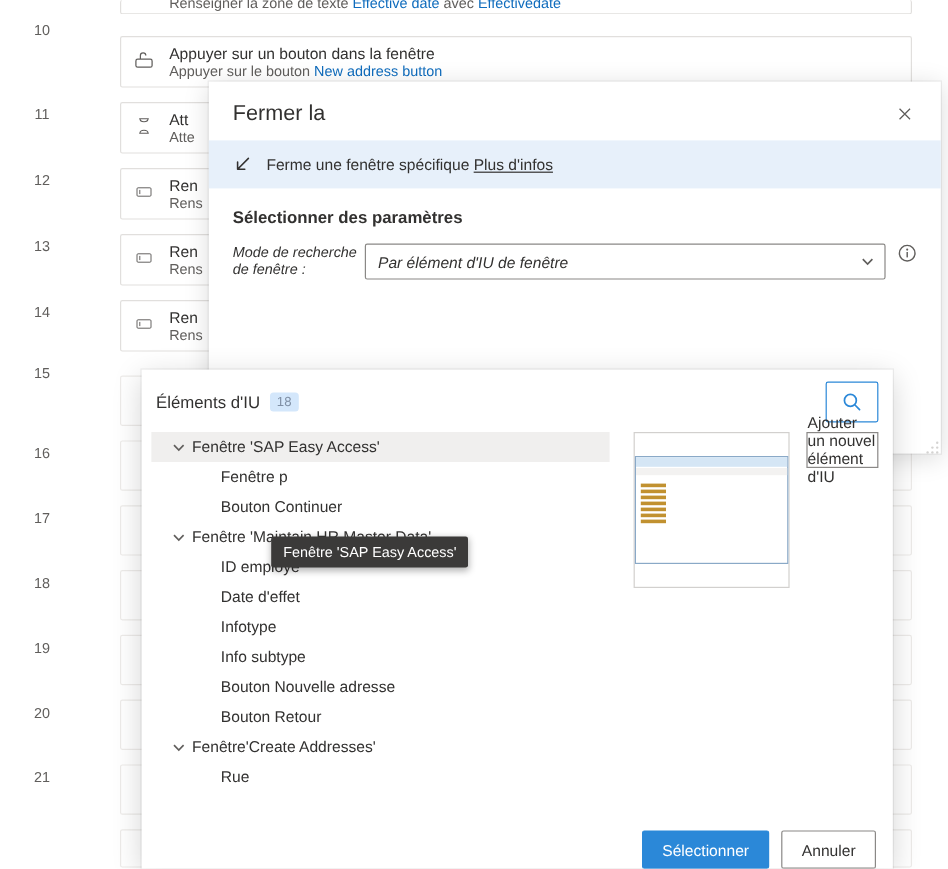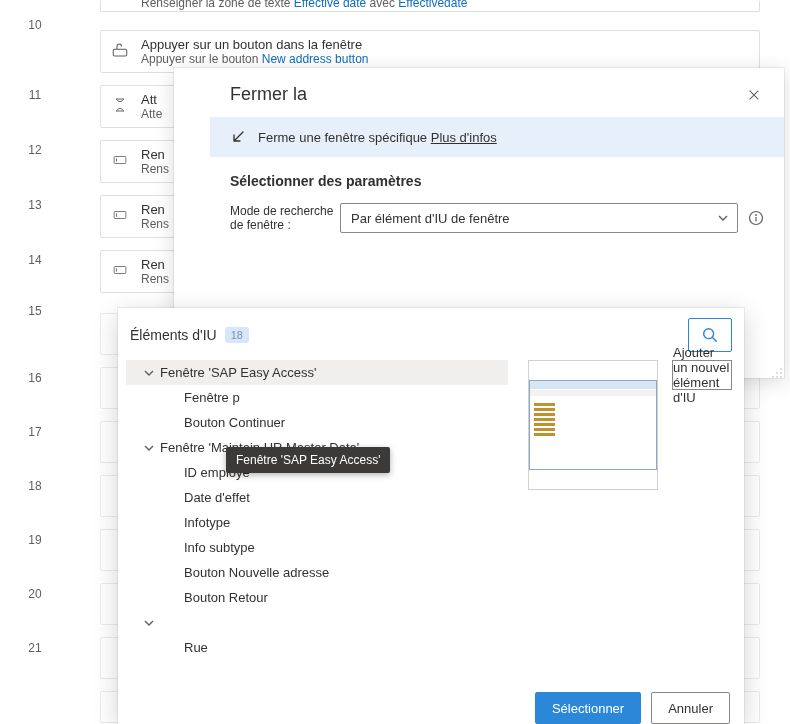--- a/index.html
+++ b/index.html
@@ -63,39 +63,38 @@
   }
 
   
   .dialog {
     position: absolute;
     top: 68px; left: 174px;
     width: 610px; height: 310px;
     background: #ffffff;
     box-shadow: 0 4px 20px rgba(0,0,0,0.15), 0 0 0 1px rgba(0,0,0,0.06);
     z-index: 30;
-    padding-left: 36px;
   }
   .dialog-header {
     padding: 16px 20px 12px 20px;
     display: flex; align-items: center; justify-content: space-between;
   }
   .dialog-title { font-size: 18px; color: #323130; }
   .dialog-close { width: 20px; height: 20px; display: flex; align-items: center; justify-content: center; cursor: pointer; color: #605e5c; }
   .dialog-info-bar {
     background: #e7f0fa;
     display: flex; align-items: center; gap: 12px;
     padding: 12px 20px;
     font-size: 13px;
   }
   .dialog-info-bar .arrow { width: 16px; height: 16px; }
   .more-link { color: #323130; text-decoration: underline; cursor: pointer; }
   .dialog-body { padding: 16px 20px; }
   .section-label { font-weight: 600; font-size: 14px; margin-bottom: 14px; }
-  .param-row { display: flex; align-items: center; margin-bottom: 32px; }
+  .param-row { display: flex; margin-bottom: 32px; font-style: italic; }
   .param-label { width: 110px; font-size: 12px; color: #323130; line-height: 1.2; }
   .param-control {
     flex: 1;
     border: 1px solid #8a8886;
     border-radius: 2px;
     height: 30px;
     display: flex; align-items: center;
     padding: 0 30px 0 10px;
     position: relative;
     font-size: 13px;
@@ -408,20 +407,21 @@
         <div class="tree-node lvl2">
             <span>Bouton Retour</span>
           </div>
 
         <div class="tree-node lvl1">
           <span class="chev">
               <svg viewBox="0 0 10 10" width="10" height="10">
                 <path d="M1 3l4 4 4-4" fill="none" stroke="#605e5c" stroke-width="1.4"></path>
               </svg>
             </span>
+          <span>Fenêtre'Create Addresses'</span>
         </div>
         <div class="tree-node lvl2">
             <span>Rue</span>
           </div>
 
       </div>
 
       <div class="tooltip" style="top: 87px; left: 100px;">Fenêtre 'SAP Easy Access'</div>
     </div>
 

